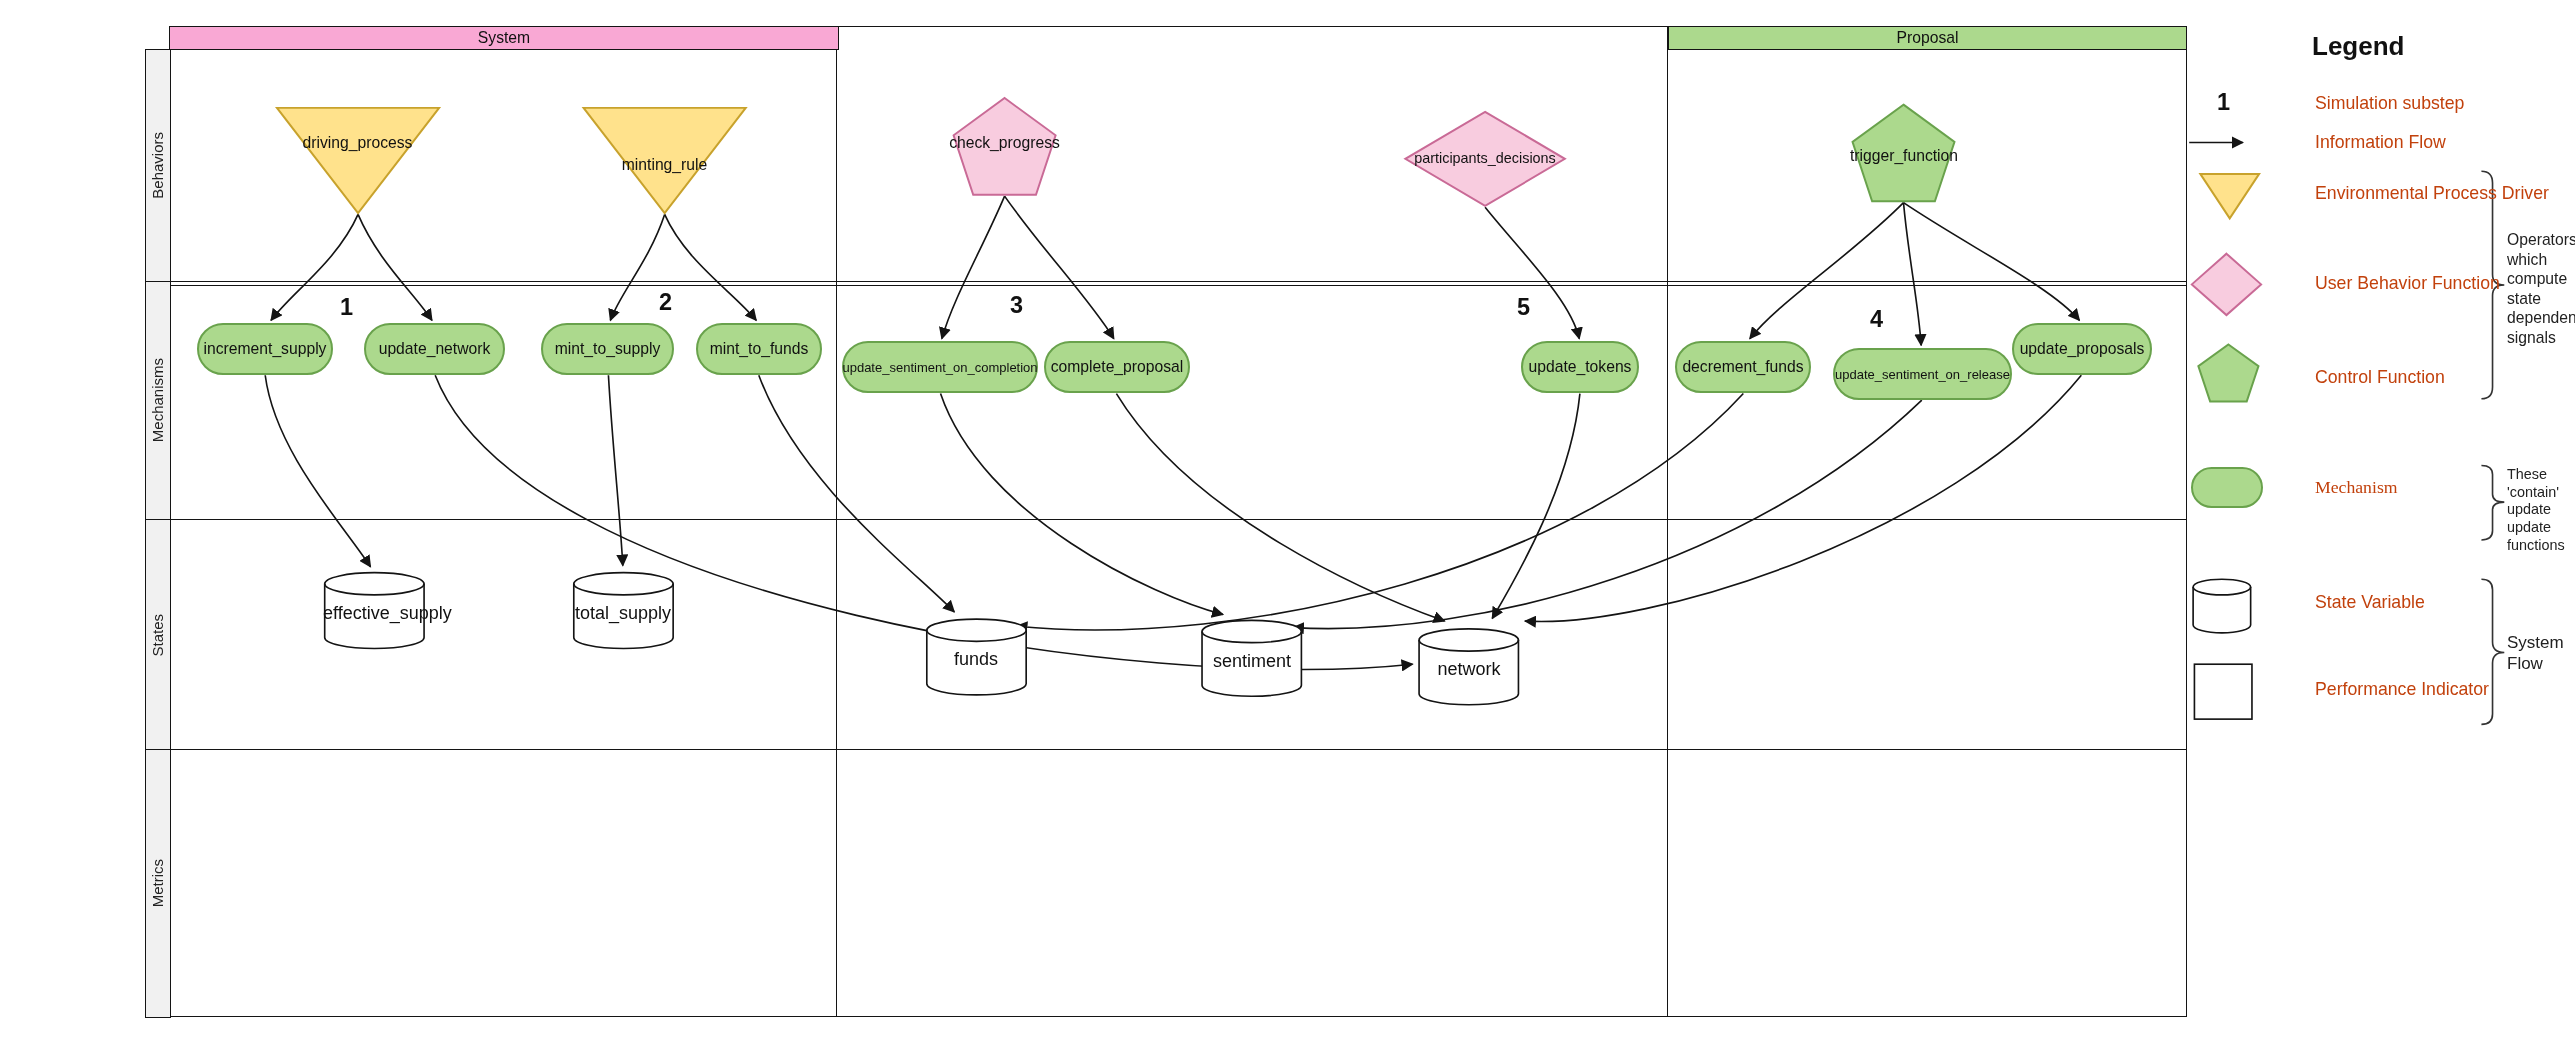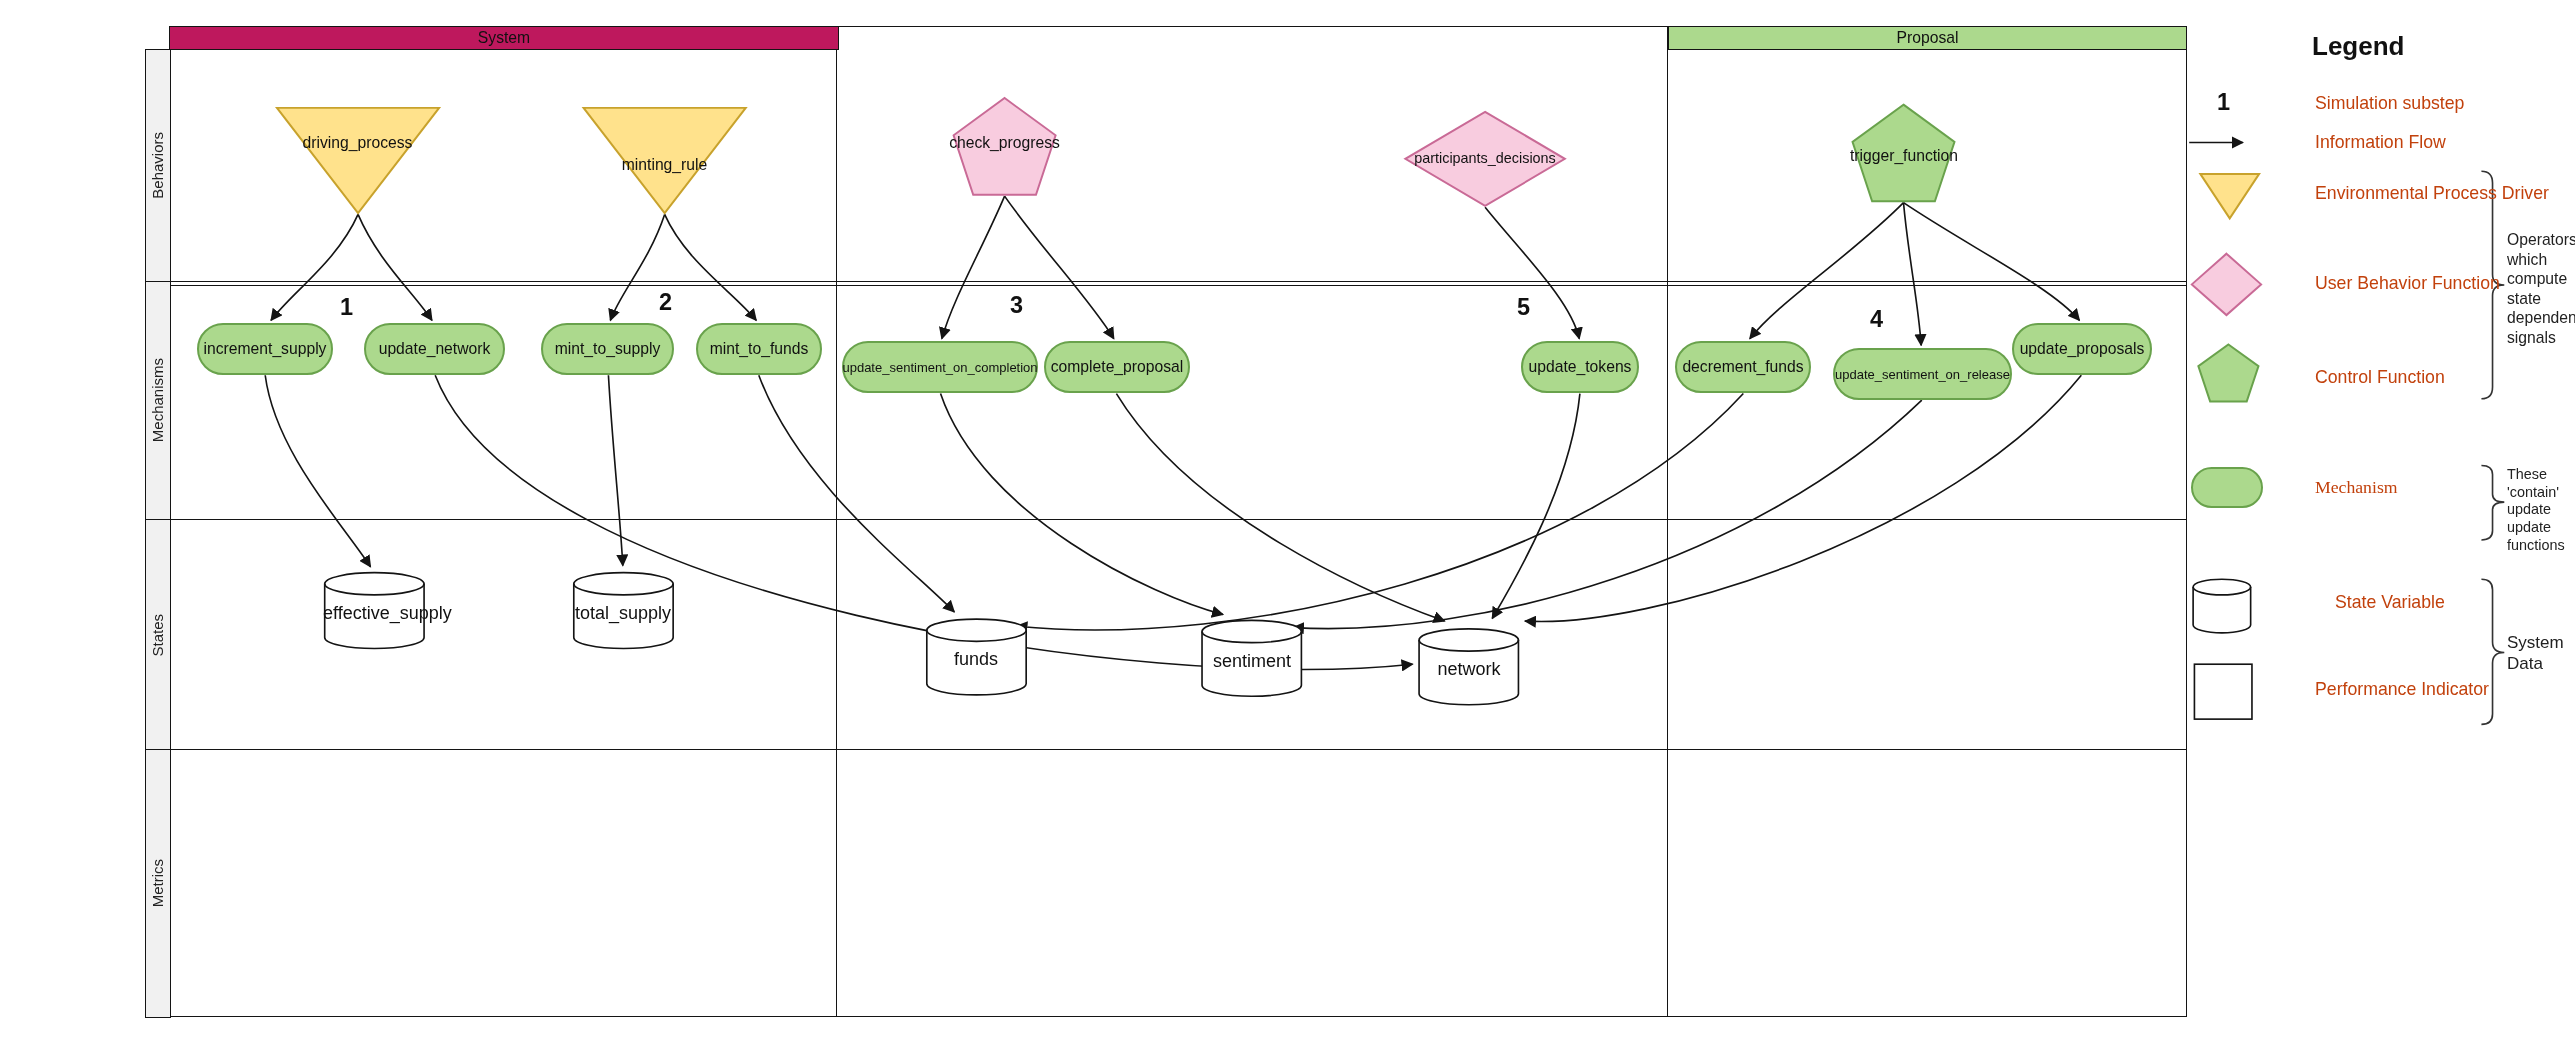--- a/index.html
+++ b/index.html
@@ -45,21 +45,21 @@
 <div class="canvas">
 
   <div class="gridbox"></div>
   <div class="line" style="left:836px;top:26px;width:1.3px;height:991px;"></div>
   <div class="line" style="left:1667px;top:26px;width:1.3px;height:991px;"></div>
   <div class="line" style="left:169px;top:281px;width:2018px;height:1.3px;"></div>
   <div class="line" style="left:169px;top:285px;width:2018px;height:1.3px;"></div>
   <div class="line" style="left:169px;top:519px;width:2018px;height:1.3px;"></div>
   <div class="line" style="left:169px;top:749px;width:2018px;height:1.3px;"></div>
 
-  <div class="colhead" style="left:169px;width:670px;background:#be185d;">
+  <div class="colhead" style="left:169px;width:670px;background:#f9a8d4;">
     <span>System</span>
   </div>
   <div class="colhead" style="left:1668px;width:519px;background:#ACD98D;">
     <span>Proposal</span>
   </div>
 
   <div class="rowcell" style="top:49px;height:233px;">
     <span>Behaviors</span>
   </div>
   <div class="rowcell" style="top:281px;height:239px;">
@@ -162,21 +162,21 @@
   <div class="legend-title" style="left:2312px;top:31px;">Legend</div>
   <div class="legend-sub" style="left:2217px;top:89px;">1</div>
   <div class="legend-pill"></div>
 
   <div class="legend-label" style="left:2315px;top:93px;">Simulation substep</div>
   <div class="legend-label" style="left:2315px;top:132px;">Information Flow</div>
   <div class="legend-label" style="left:2315px;top:183px;">Environmental Process Driver</div>
   <div class="legend-label" style="left:2315px;top:273px;">User Behavior Function</div>
   <div class="legend-label" style="left:2315px;top:367px;">Control Function</div>
   <div class="legend-label" style="left:2315px;top:477px;font-family:Liberation Serif, serif;">Mechanism</div>
-  <div class="legend-label" style="left:2315px;top:592px;margin-left:20px;">State Variable</div>
+  <div class="legend-label" style="left:2315px;top:592px;">State Variable</div>
   <div class="legend-label" style="left:2315px;top:679px;">Performance Indicator</div>
 
   <div class="annot op">Operators which compute state dependent signals</div>
   <div class="annot mech-note">These 'contain' update update functions</div>
-  <div class="annot sysdata">System Data</div>
+  <div class="annot sysdata">System Flow</div>
 
 </div>
 
 
 </body></html>

